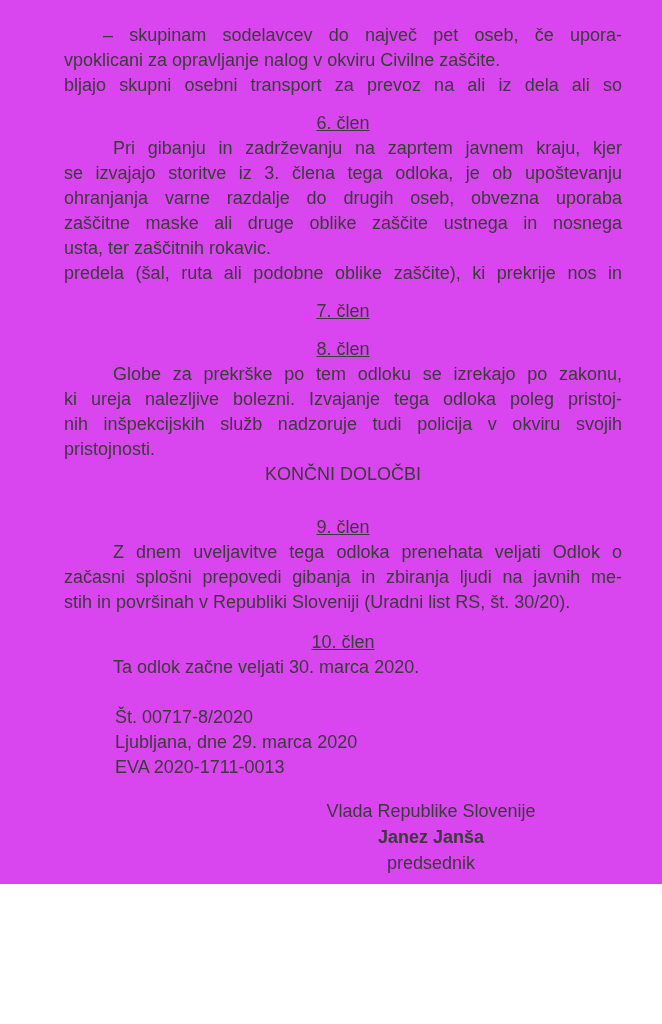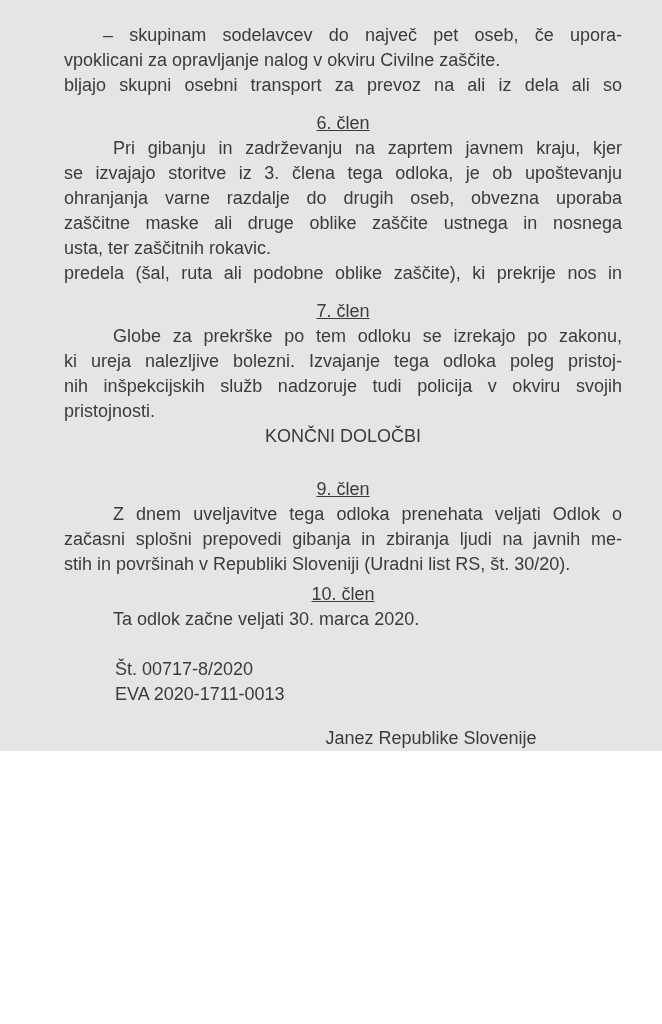--- a/index.html
+++ b/index.html
@@ -1,38 +1,38 @@
 <!DOCTYPE html>
 <html><head>
 <meta charset="utf-8">
 <style>
   * { box-sizing: border-box; }
   html, body { margin: 0; padding: 0; background: #ffffff; }
   .page {
     position: relative;
     width: 662px;
-    height: 751px;
+    height: 884px;
     padding: 23px 40px 0 64px;
-    background: #e5e5e5;
+    background: #d946ef;
     font-family: "Liberation Sans", "DejaVu Sans", sans-serif;
     font-size: 18px;
     line-height: 25px;
     color: #3b3b3b;
     overflow: hidden;
   }
   .para { margin: 0; }
   .line { min-height: 25px; }
   
   .j { text-align: justify; text-align-last: justify; }
   
   .ind { padding-left: 49px; }
   .ind-dash { padding-left: 39px; }
   
   .heading { text-align: center; margin-top: 13px; text-decoration: underline; }
-  .mt15 { margin-top: 5px; }
+  .mt15 { margin-top: 15px; }
   .mt20 { margin-top: 28px; }
   .section-heading { text-align: center; }
   
   .meta { margin-top: 25px; padding-left: 51px; }
   
   .signature {
     margin-top: 18px;
     margin-left: 207px;
     width: 320px;
     text-align: center;
@@ -57,20 +57,21 @@
     <div class="line j ind">Pri gibanju in zadrževanju na zaprtem javnem kraju, kjer</div>
     <div class="line j">se izvajajo storitve iz 3. člena tega odloka, je ob upoštevanju</div>
     <div class="line j">ohranjanja varne razdalje do drugih oseb, obvezna uporaba</div>
     <div class="line j">zaščitne maske ali druge oblike zaščite ustnega in nosnega</div>
     <div class="line">usta, ter zaščitnih rokavic.</div>
     <div class="line j">predela (šal, ruta ali podobne oblike zaščite), ki prekrije nos in</div>
   </div>
 
   <div class="heading">7. člen</div>
 
+  <div class="heading">8. člen</div>
   <div class="para">
     <div class="line j ind">Globe za prekrške po tem odloku se izrekajo po zakonu,</div>
     <div class="line j">ki ureja nalezljive bolezni. Izvajanje tega odloka poleg pristoj-</div>
     <div class="line j">nih inšpekcijskih služb nadzoruje tudi policija v okviru svojih</div>
     <div class="line">pristojnosti.</div>
   </div>
 
   <div class="section-heading">KONČNI DOLOČBI</div>
 
   <div class="heading mt20">9. člen</div>
@@ -80,22 +81,23 @@
     <div class="line">stih in površinah v Republiki Sloveniji (Uradni list RS, št. 30/20).</div>
   </div>
 
   <div class="heading mt15">10. člen</div>
   <div class="para">
     <div class="line ind">Ta odlok začne veljati 30. marca 2020.</div>
   </div>
 
   <div class="meta">
     <div class="line">Št. 00717-8/2020</div>
+    <div class="line">Ljubljana, dne 29. marca 2020</div>
     <div class="line">EVA 2020-1711-0013</div>
   </div>
 
   <div class="signature">
-    <div class="line">Janez Republike Slovenije</div>
+    <div class="line">Vlada Republike Slovenije</div>
     <div class="line sig-name">Janez Janša</div>
     <div class="line">predsednik</div>
   </div>
 
 </div>
 
 </body></html>

